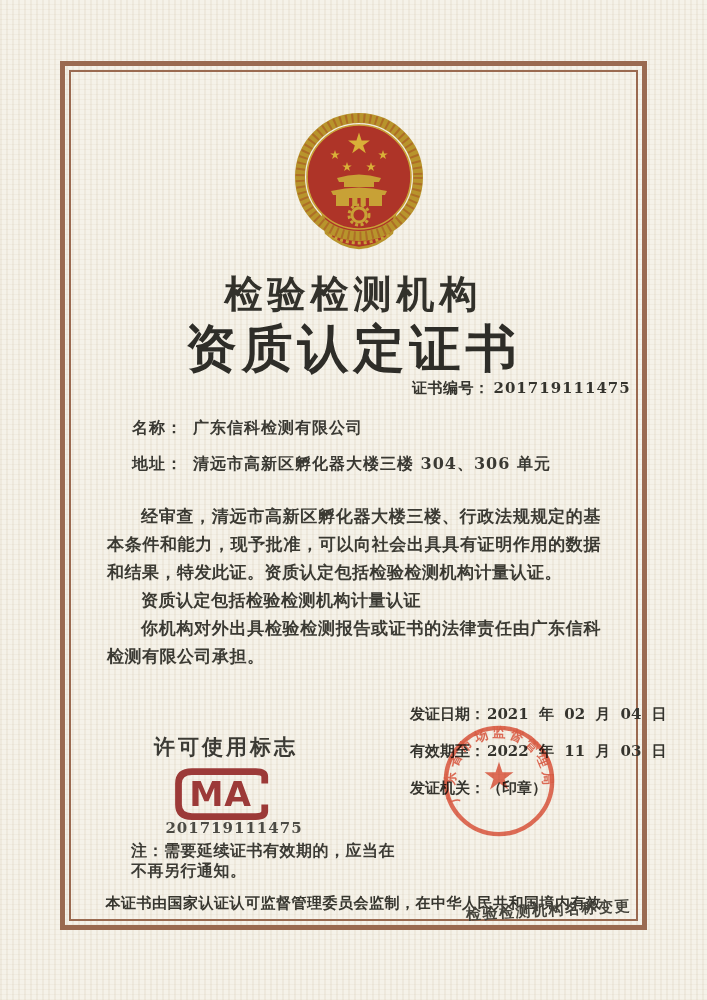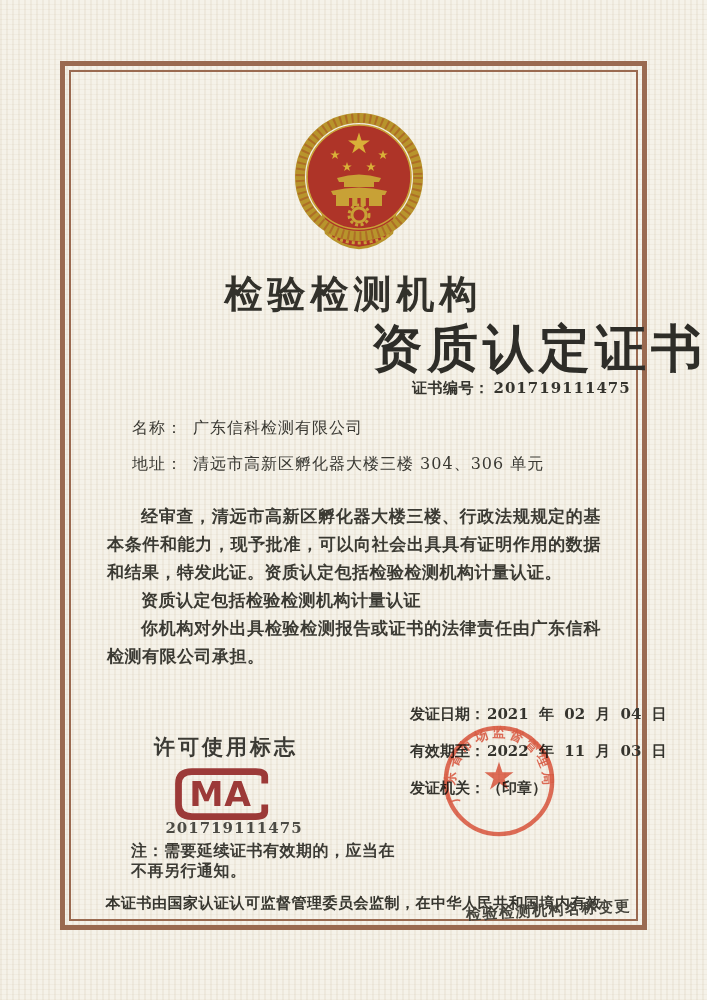--- a/index.html
+++ b/index.html
@@ -24,31 +24,31 @@
   }
   
   .emblem{left:283px;top:111px;width:152px;height:150px;}
   
   .title1{
     left:0;right:0;top:269px;text-align:center;
     font-size:38px;font-weight:900;letter-spacing:5px;color:#32312b;
     font-family:"DejaVu Serif","Liberation Serif",serif;
   }
   .title2{
-    left:0;right:0;top:315px;text-align:right;
+    left:0;right:0;top:315px;text-align:center;
     font-size:51px;font-weight:900;letter-spacing:5px;color:#2e2d28;
   }
   .certno{
     left:412px;top:379px;font-size:15px;font-weight:bold;color:#35342e;
     letter-spacing:0.5px;
     text-align:right;
   }
   .certno .val{margin-left:4px;letter-spacing:1px;}
   
-  .info{left:132px;font-size:16px;font-weight:normal;color:#3a3933;letter-spacing:1px;}
+  .info{left:132px;font-size:16px;font-weight:bold;color:#3a3933;letter-spacing:1px;}
   .info .lbl{margin-right:10px;}
   .info-name{top:418px;}
   .info-addr{top:454px;}
   
   .bodytext{left:107px;top:502px;width:494px;}
   .bodytext p{
     margin:0;font-size:17px;line-height:28px;text-indent:2em;
     text-align:justify;color:#3b3a33;font-weight:600;letter-spacing:0.5px;
   }
   

